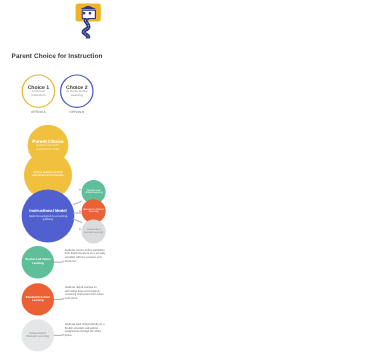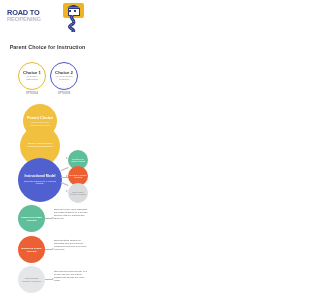--- a/index.html
+++ b/index.html
@@ -148,24 +148,20 @@
     border-top:1.4px solid transparent;border-bottom:1.4px solid transparent;
     border-left:2.2px solid #b9b9b9;left:52px;
   }
 </style>
 </head>
 <body>
 
 <div class="page">
 
   <div class="header">
-    <div class="logo-wrap">
-      <div class="logo-road">ROAD TO</div>
-      <div class="logo-reopen">REOPENING</div>
-    </div>
 
     <div class="school-badge">
       <div class="school-roof"></div>
       <div class="school-body"></div>
       <div class="school-win" style="left:6px;top:6.5px;"></div>
       <div class="school-win" style="left:10.5px;top:6.5px;"></div>
     </div>
 
     <svg class="road-svg" width="22" height="17" viewBox="0 0 22 17">
       <path d="M11 0 C5 3, 17 6, 9 10 C4 13, 14 14, 11 17" stroke="#2c3b87" stroke-width="3.2" fill="none" stroke-linecap="round"></path>

